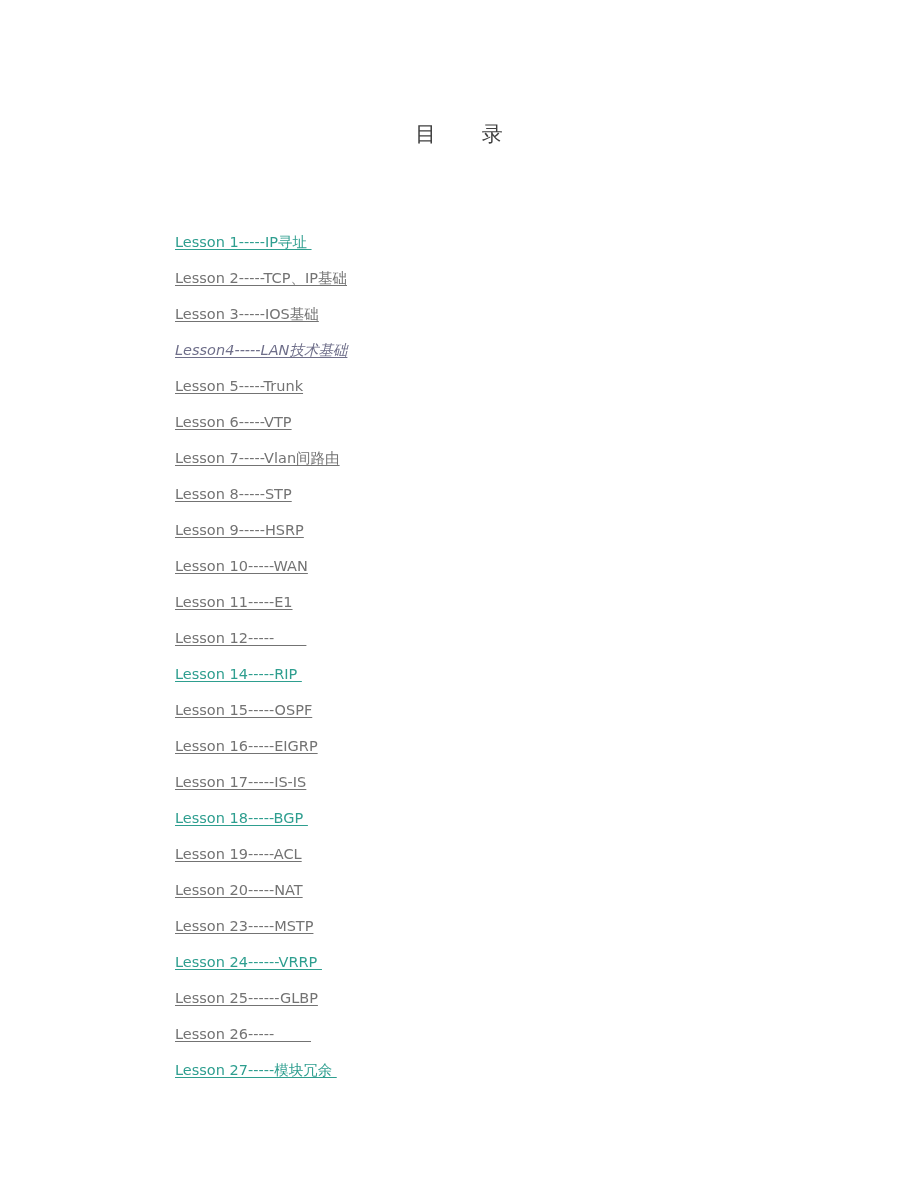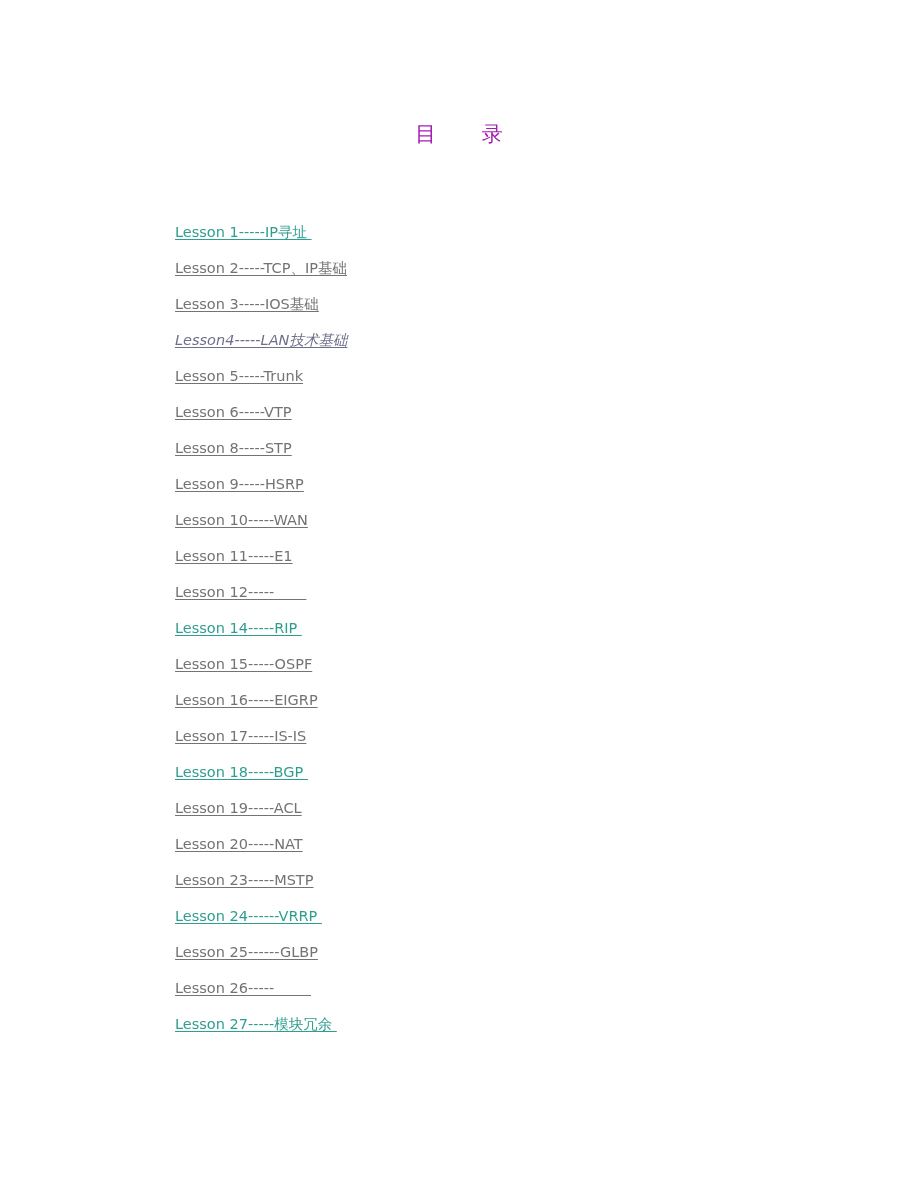--- a/index.html
+++ b/index.html
@@ -21,28 +21,28 @@
     position: relative;
     background: #ffffff;
   }
   .doc-title {
     position: absolute;
     top: 120px;
     left: 0;
     width: 920px;
     text-align: center;
     font-size: 21px;
-    color: #a21caf;
+    color: #404040;
     letter-spacing: 2px;
     font-family: "DejaVu Sans", sans-serif;
     white-space: pre;
   }
   .toc {
     position: absolute;
-    top: 214px;
+    top: 224px;
     left: 175px;
     width: 640px;
   }
   .toc-entry {
     display: block;
     font-size: 14.5px;
     line-height: 36px;
     height: 36px;
     text-decoration: none;
     white-space: pre;
@@ -63,20 +63,21 @@
 
   <div class="doc-title">目     录</div>
 
   <div class="toc">
       <a class="toc-entry" href="#"><span class="label c-teal">Lesson 1-----IP寻址 </span></a>
       <a class="toc-entry" href="#"><span class="label c-blue">Lesson 2-----TCP、IP基础</span></a>
       <a class="toc-entry" href="#"><span class="label c-blue">Lesson 3-----IOS基础</span></a>
       <a class="toc-entry" href="#"><span class="label c-gray">Lesson4-----LAN技术基础</span></a>
       <a class="toc-entry" href="#"><span class="label c-blue">Lesson 5-----Trunk</span></a>
       <a class="toc-entry" href="#"><span class="label c-blue">Lesson 6-----VTP</span></a>
+      <a class="toc-entry" href="#"><span class="label c-blue">Lesson 7-----Vlan间路由</span></a>
       <a class="toc-entry" href="#"><span class="label c-blue">Lesson 8-----STP</span></a>
       <a class="toc-entry" href="#"><span class="label c-blue">Lesson 9-----HSRP</span></a>
       <a class="toc-entry" href="#"><span class="label c-blue">Lesson 10-----WAN</span></a>
       <a class="toc-entry" href="#"><span class="label c-blue">Lesson 11-----E1</span></a>
       <a class="toc-entry" href="#"><span class="label c-blue">Lesson 12-----       </span></a>
       <a class="toc-entry" href="#"><span class="label c-teal">Lesson 14-----RIP </span></a>
       <a class="toc-entry" href="#"><span class="label c-blue">Lesson 15-----OSPF</span></a>
       <a class="toc-entry" href="#"><span class="label c-blue">Lesson 16-----EIGRP</span></a>
       <a class="toc-entry" href="#"><span class="label c-blue">Lesson 17-----IS-IS</span></a>
       <a class="toc-entry" href="#"><span class="label c-teal">Lesson 18-----BGP </span></a>

